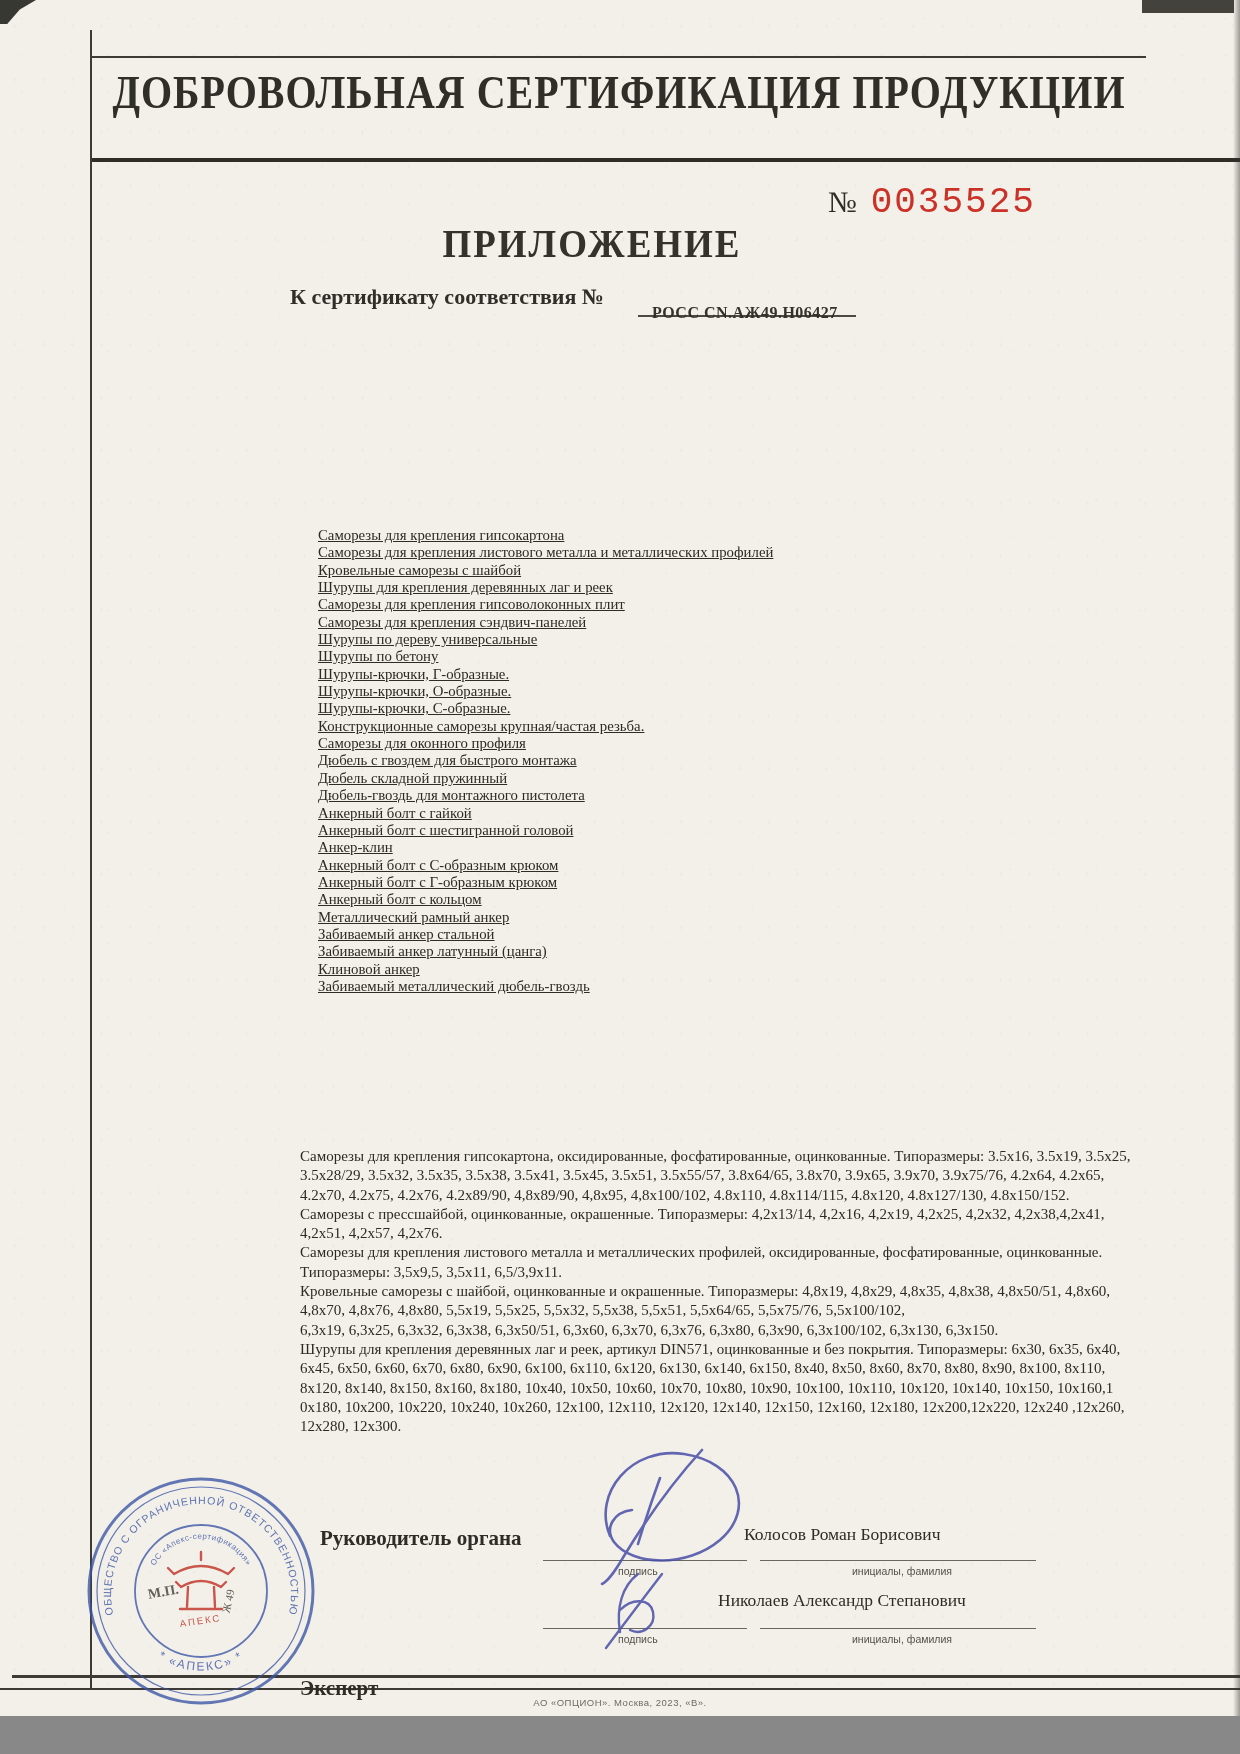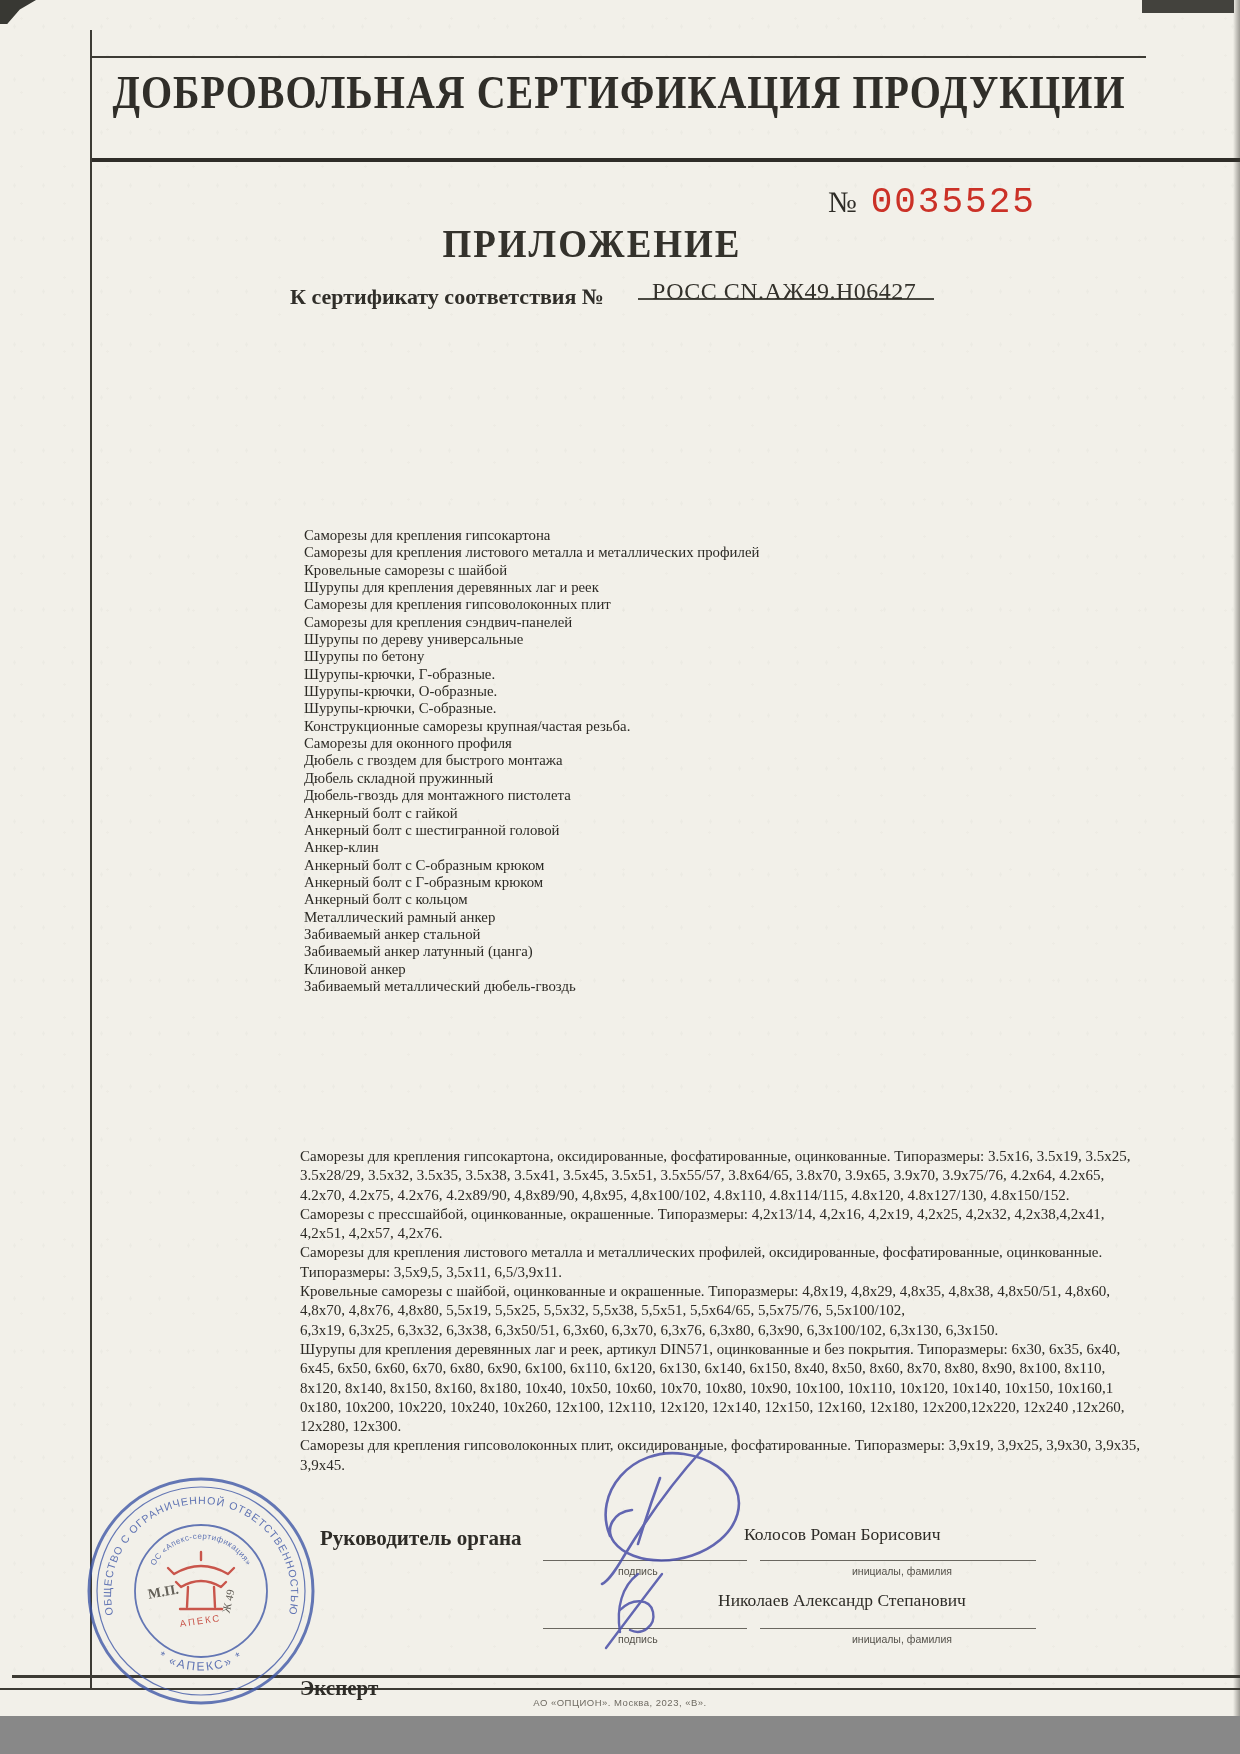--- a/index.html
+++ b/index.html
@@ -44,29 +44,29 @@
     font-family:"Liberation Mono","DejaVu Sans Mono",monospace;
     font-size:36px;letter-spacing:2px;color:#cb3127;font-weight:500;
   }
   .appendix-title{
     position:absolute;left:92px;top:220px;width:1000px;text-align:center;
     font-weight:700;font-size:37px;letter-spacing:2px;color:#34322c;
     transform:scale(1,1.08);transform-origin:center top;
   }
   .cert-line-label{position:absolute;left:290px;top:284px;font-weight:700;font-size:22px;color:#302e29;text-align:right;}
   .cert-number{
-    position:absolute;left:652px;top:278px;font-weight:400;font-size:24px;
+    position:absolute;left:652px;top:304px;font-weight:700;font-size:16px;
     letter-spacing:.5px;color:#34322c;white-space:nowrap;
   }
   .cert-number::after{
     content:'';position:absolute;left:-14px;right:-18px;bottom:5px;
     border-bottom:2px solid rgba(45,43,36,.85);
   }
   
-  .product-list{position:absolute;left:304px;top:527px;width:760px;}
+  .product-list{position:absolute;left:318px;top:527px;width:760px;text-decoration:underline;}
   .list-line{font-size:14.8px;line-height:17.35px;white-space:nowrap;color:#2c2a25;}
   
   .spec-block{position:absolute;left:300px;top:1147px;width:842px;}
   .spec-para{font-size:15px;line-height:19.3px;margin:0;white-space:pre-line;color:#2c2a25;}
   
   .sig-name{position:absolute;font-size:17.5px;color:#2e2c27;white-space:nowrap;}
   .sig-role{position:absolute;font-weight:700;font-size:21px;color:#2e2c27;white-space:nowrap;}
   .sig-line{position:absolute;height:0;border-bottom:1.6px solid rgba(60,58,50,.75);}
   .sig-caption{
     position:absolute;font-family:"Liberation Sans","DejaVu Sans",sans-serif;
@@ -136,21 +136,20 @@
       <div class="list-line">Забиваемый металлический дюбель-гвоздь</div>
     </div>
 
   <div class="spec-block">
       <div class="spec-para">Саморезы для крепления гипсокартона, оксидированные, фосфатированные, оцинкованные. Типоразмеры: 3.5х16, 3.5х19, 3.5х25, 3.5х28/29, 3.5х32, 3.5х35, 3.5х38, 3.5х41, 3.5х45, 3.5х51, 3.5х55/57, 3.8х64/65, 3.8х70, 3.9х65, 3.9х70, 3.9х75/76, 4.2х64, 4.2х65, 4.2х70, 4.2х75, 4.2х76, 4.2х89/90, 4,8х89/90, 4,8х95, 4,8х100/102, 4.8х110, 4.8х114/115, 4.8х120, 4.8х127/130, 4.8х150/152.</div>
       <div class="spec-para">Саморезы с прессшайбой, оцинкованные, окрашенные. Типоразмеры: 4,2х13/14, 4,2х16, 4,2х19, 4,2х25, 4,2х32, 4,2х38,4,2х41, 4,2х51, 4,2х57, 4,2х76.</div>
       <div class="spec-para">Саморезы для крепления листового металла и металлических профилей, оксидированные, фосфатированные, оцинкованные. Типоразмеры: 3,5х9,5, 3,5х11, 6,5/3,9х11.</div>
       <div class="spec-para">Кровельные саморезы с шайбой, оцинкованные и окрашенные. Типоразмеры: 4,8х19, 4,8х29, 4,8х35, 4,8х38, 4,8х50/51, 4,8х60, 4,8х70, 4,8х76, 4,8х80, 5,5х19, 5,5х25, 5,5х32, 5,5х38, 5,5х51, 5,5х64/65, 5,5х75/76, 5,5х100/102,
 6,3х19, 6,3х25, 6,3х32, 6,3х38, 6,3х50/51, 6,3х60, 6,3х70, 6,3х76, 6,3х80, 6,3х90, 6,3х100/102, 6,3х130, 6,3х150.</div>
       <div class="spec-para">Шурупы для крепления деревянных лаг и реек, артикул DIN571, оцинкованные и без покрытия. Типоразмеры: 6х30, 6х35, 6х40, 6х45, 6х50, 6х60, 6х70, 6х80, 6х90, 6х100, 6х110, 6х120, 6х130, 6х140, 6х150, 8х40, 8х50, 8х60, 8х70, 8х80, 8х90, 8х100, 8х110, 8х120, 8х140, 8х150, 8х160, 8х180, 10х40, 10х50, 10х60, 10х70, 10х80, 10х90, 10х100, 10х110, 10х120, 10х140, 10х150, 10х160,1 0х180, 10х200, 10х220, 10х240, 10х260, 12х100, 12х110, 12х120, 12х140, 12х150, 12х160, 12х180, 12х200,12х220, 12х240 ,12х260, 12х280, 12х300.</div>
-      <div class="spec-para">Саморезы для крепления гипсоволоконных плит, оксидированные, фосфатированные. Типоразмеры: 3,9х19, 3,9х25, 3,9х30, 3,9х35, 3,9х45.</div>
     </div>
 
   <div class="sig-name" style="left:744px;top:1524px;">Колосов Роман Борисович</div>
   <div class="sig-role" style="left:300px;top:1526px;margin-left:20px;">Руководитель органа</div>
   <div class="sig-line" style="left:543px;top:1560px;width:204px;"></div>
   <div class="sig-caption" style="left:618px;top:1565px;">подпись</div>
   <div class="sig-line" style="left:760px;top:1560px;width:276px;"></div>
   <div class="sig-caption" style="left:852px;top:1565px;">инициалы, фамилия</div>
 
   <div class="sig-name" style="left:718px;top:1590px;">Николаев Александр Степанович</div>

